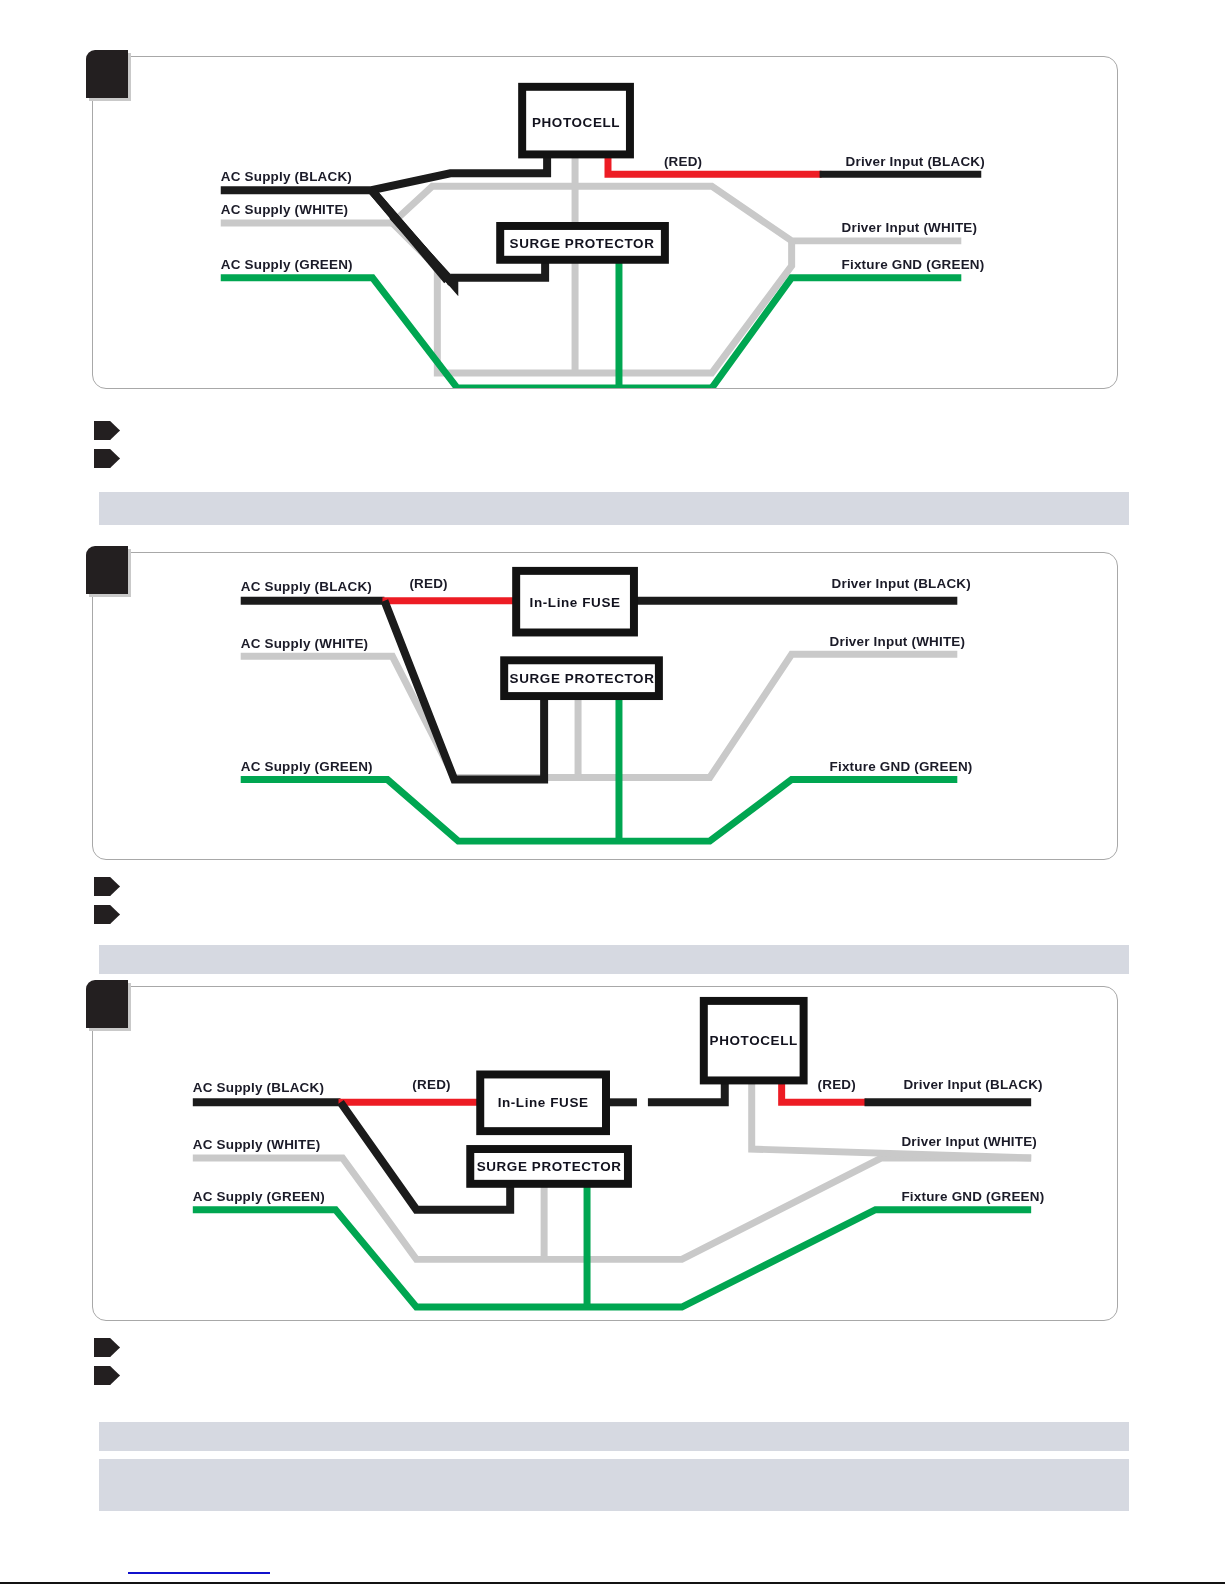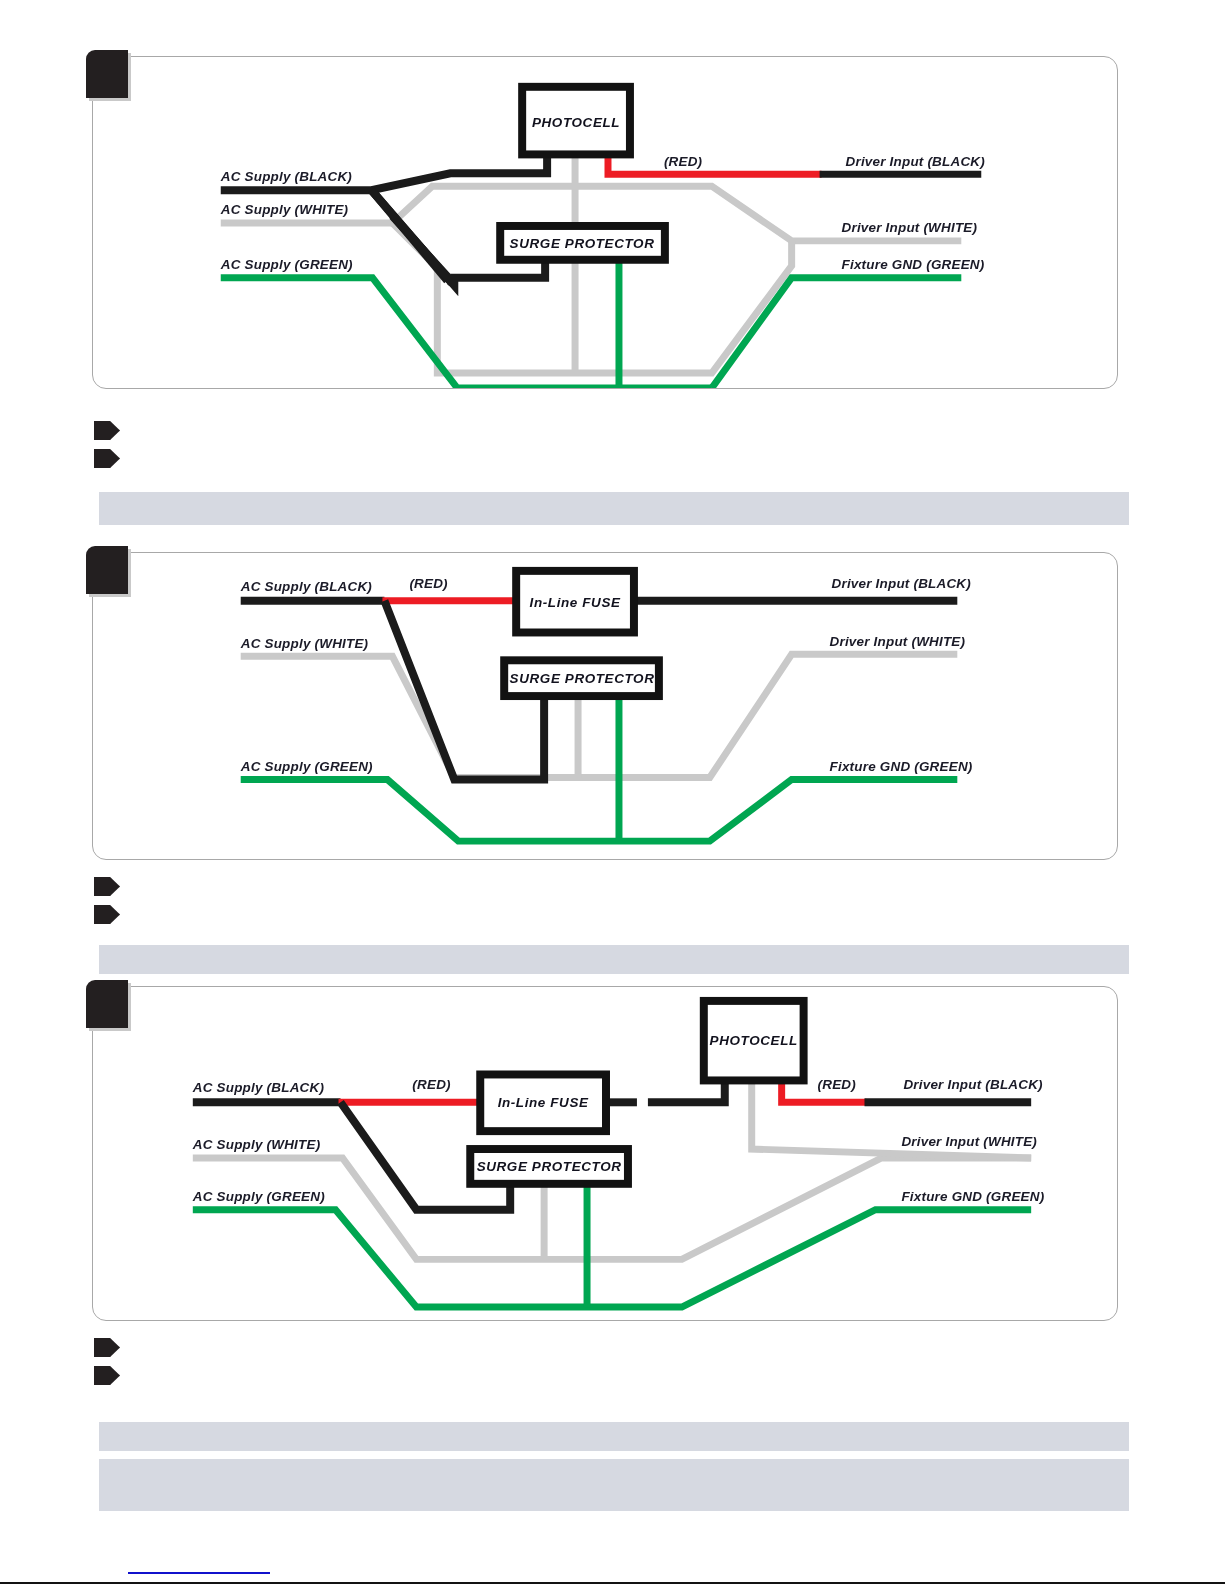--- a/index.html
+++ b/index.html
@@ -10,21 +10,20 @@
   body {
     width: 1225px;
     height: 1585px;
     position: relative;
     font-family: "Liberation Sans", sans-serif;
     overflow: hidden;
   }
   .page {
     position: absolute;
     inset: 0;
-    font-style: italic;
   }
 
   
   .panel {
     position: absolute;
     background: #ffffff;
     border: 1px solid #a8a8a8;
     border-radius: 14px;
     box-sizing: border-box;
   }

